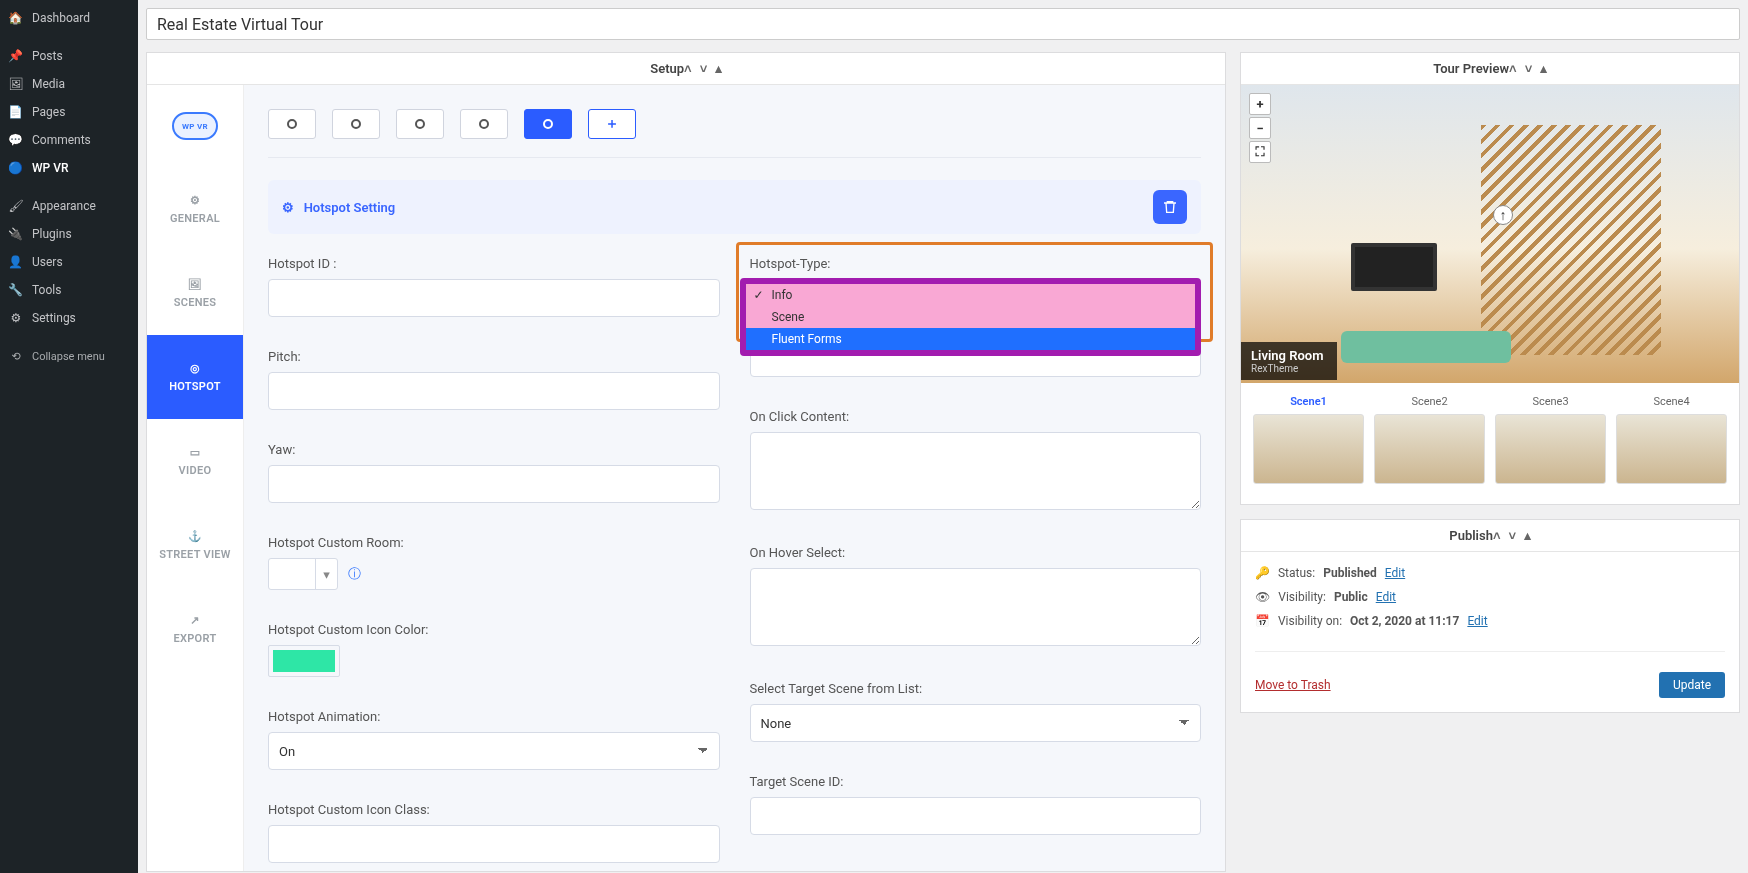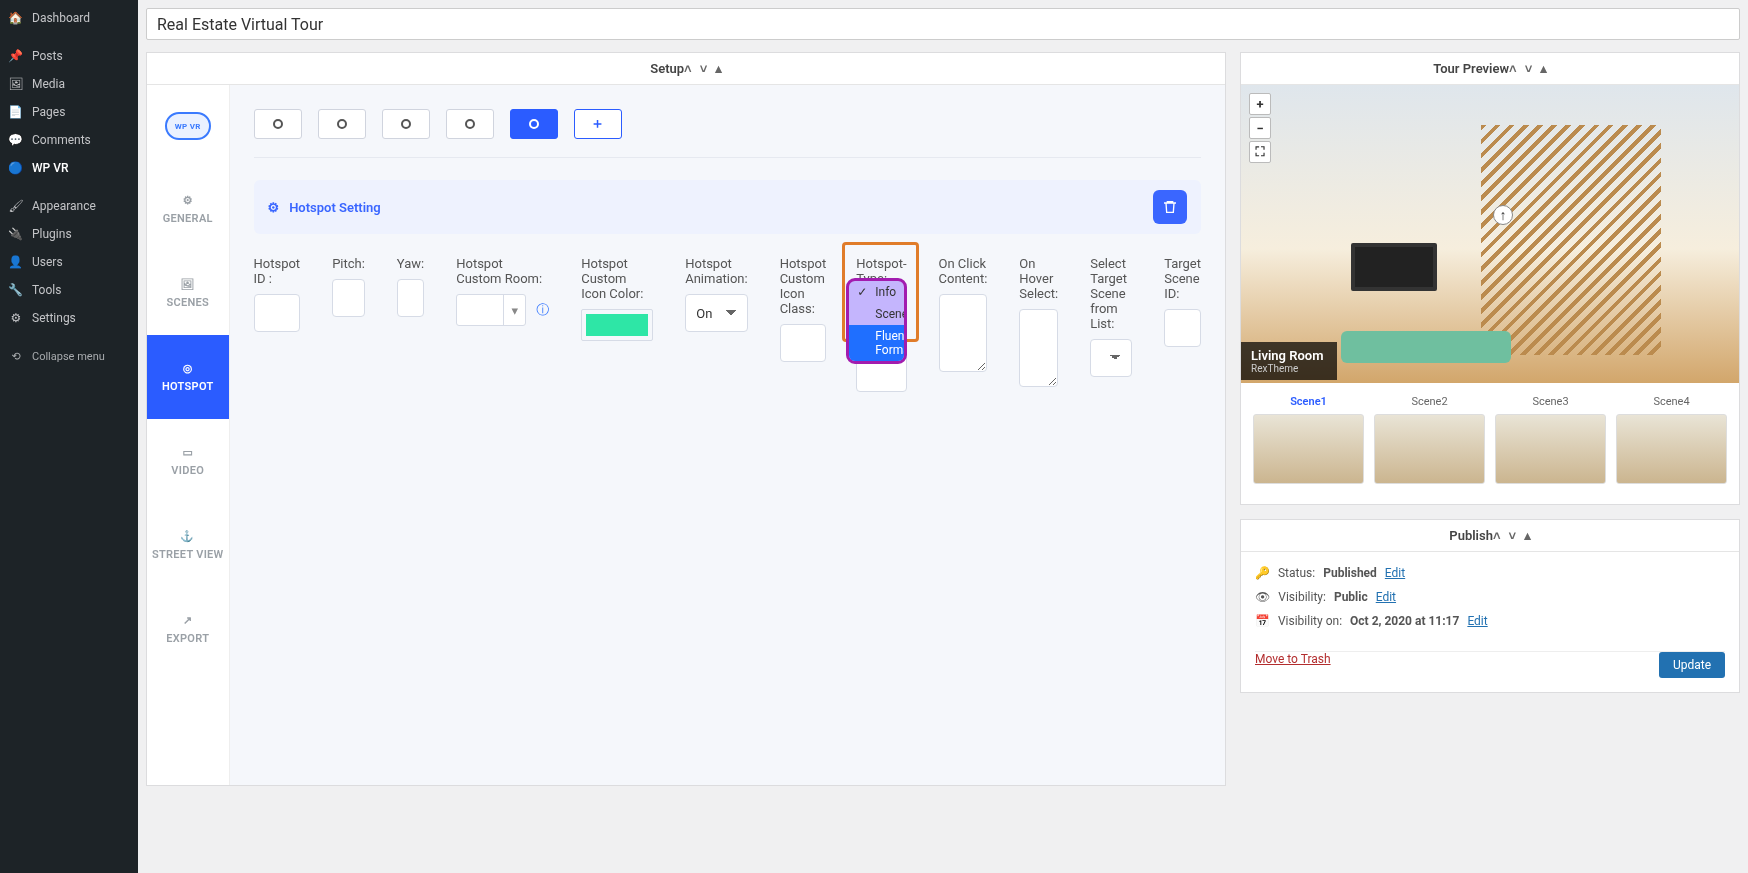--- a/index.html
+++ b/index.html
@@ -34,35 +34,35 @@
   .hotspot-tabs{display:flex;gap:16px;padding-bottom:18px;border-bottom:1px solid #e6e9f0;margin-bottom:22px}
   .ht{width:48px;height:30px;border:1px solid #d0d4de;border-radius:3px;display:flex;align-items:center;justify-content:center;cursor:pointer;background:#fff}
   .ht.active{background:#2b5cff;border-color:#2b5cff;color:#fff}
   .ht.add{border-color:#2b5cff;color:#2b5cff;background:#fff}
   .dot{width:10px;height:10px;border-radius:50%;border:2px solid #555}
   .ht.active .dot{border-color:#fff}
   .plus{font-weight:700;font-size:14px;color:#2b5cff}
   .hs-head{display:flex;align-items:center;justify-content:space-between;background:#eef2fe;border-radius:6px;padding:10px 14px;color:#3a66ff;font-weight:600;margin-bottom:22px}
   .hs-head .del{width:34px;height:34px;border-radius:6px;background:#3a66ff;display:flex;align-items:center;justify-content:center;cursor:pointer}
   .cols2{display:flex;gap:30px}
-  .c1,.c2{flex:1;display:flex;gap:32px}
+  .c1,.c2{flex:1;display:flex;flex-direction:column;gap:32px}
   .fld label{display:block;font-size:13px;color:#555;margin-bottom:8px}
   .ctrl{width:100%;height:38px;border:1px solid #d6dbe6;border-radius:4px;background:#fff;padding:0 10px;font-size:13px;color:#333}
   .ctrl.area{height:78px}
   select.ctrl{appearance:none;background-image:linear-gradient(45deg,transparent 50%,#666 50%),linear-gradient(135deg,#666 50%,transparent 50%);background-position:calc(100% - 16px) 15px,calc(100% - 11px) 15px;background-size:5px 5px;background-repeat:no-repeat;padding-right:30px}
   .icon-picker{display:flex;align-items:center;gap:10px}
   .icon-picker .box{width:70px;height:32px;border:1px solid #d6dbe6;border-radius:3px;background:#fff;display:flex}
   .icon-picker .box .l{flex:1}
   .icon-picker .box .r{width:22px;border-left:1px solid #d6dbe6;display:flex;align-items:center;justify-content:center;color:#888}
   .color-swatch{width:72px;height:32px;border:1px solid #d6dbe6;border-radius:2px;padding:4px}
   .color-swatch .sw{width:100%;height:100%;background:#2ee6a6}
   
   .dd-wrap{position:relative}
   .dd-highlight{position:absolute;left:-14px;right:-12px;top:-14px;height:100px;border:3px solid #e07c2a;border-radius:4px;pointer-events:none}
-  .dd-pop{position:absolute;left:-10px;right:0;top:22px;background:#c4b5fd;border:3px solid #a21caf;border-radius:9px;overflow:hidden;z-index:3;font-size:12px}
+  .dd-pop{position:absolute;left:-10px;right:0;top:22px;background:#f9a8d4;border:6px solid #a21caf;border-radius:4px;overflow:hidden;z-index:3;font-size:12px}
   .dd-pop .opt{padding:4px 10px 4px 26px;position:relative;cursor:pointer}
   .dd-pop .opt.sel::before{content:"✓";position:absolute;left:8px}
   .dd-pop .opt.hl{background:#1f6fff;color:#fff}
   
   .preview-body{padding:0}
   .pano{position:relative;height:298px;background:linear-gradient(180deg,#dfe6ec 0%, #f6eedd 55%, #d2a66b 100%);overflow:hidden}
   .pano .pctrls{position:absolute;left:8px;top:8px;display:flex;flex-direction:column;gap:2px}
   .pano .pctrls .b{width:22px;height:22px;background:#fff;border:1px solid #bbb;border-radius:2px;display:flex;align-items:center;justify-content:center;font-size:13px;font-weight:700;cursor:pointer}
   .pano .label{position:absolute;left:0;bottom:3px;background:rgba(0,0,0,.72);color:#fff;padding:6px 14px 6px 10px}
   .pano .label .t{font-weight:600}
@@ -70,21 +70,21 @@
   .pano .arrow{position:absolute;left:252px;top:120px;width:20px;height:20px;border-radius:50%;background:#fff;border:1px solid #888;display:flex;align-items:center;justify-content:center;font-size:14px;color:#333;cursor:pointer}
   .scenes{display:flex;gap:10px;padding:12px 12px 20px 12px}
   .scene{flex:1;display:flex;flex-direction:column;align-items:center;gap:6px;cursor:pointer}
   .scene .nm{font-size:11px;color:#666}
   .scene.active .nm{color:#2b5cff;font-weight:600}
   .scene .th{width:100%;height:70px;background:linear-gradient(180deg,#e9e4d6,#cbb58f);border-radius:3px;border:1px solid #ddd}
   
   .pub-body{padding:14px;font-size:12px}
   .pub-row{display:flex;align-items:center;gap:8px;margin-bottom:10px;color:#555}
   .pub-row a{color:#2271b1;text-decoration:underline;cursor:pointer}
-  .pub-actions{display:flex;justify-content:space-between;align-items:flex-start;border-top:1px solid #eee;padding-top:0;margin-top:23px}
+  .pub-actions{display:flex;justify-content:space-between;align-items:center;border-top:1px solid #eee;padding-top:20px;margin-top:23px}
   .trash{color:#b32d2e;text-decoration:underline;cursor:pointer;font-size:12px}
   .update{background:#2271b1;color:#fff;border:none;border-radius:3px;padding:6px 14px;font-size:12px;cursor:pointer}
   .stairs{position:absolute;right:78px;top:40px;width:180px;height:230px;background:repeating-linear-gradient(135deg,#bb8b4e 0 4px,transparent 4px 10px)}
   .tv{position:absolute;left:110px;top:158px;width:86px;height:48px;background:#222;border:4px solid #333;border-radius:2px}
   .couch{position:absolute;left:100px;bottom:20px;width:170px;height:32px;background:#6fbf9f;border-radius:6px}
 </style>
 </head>
 <body>
 
 <div class="app">

